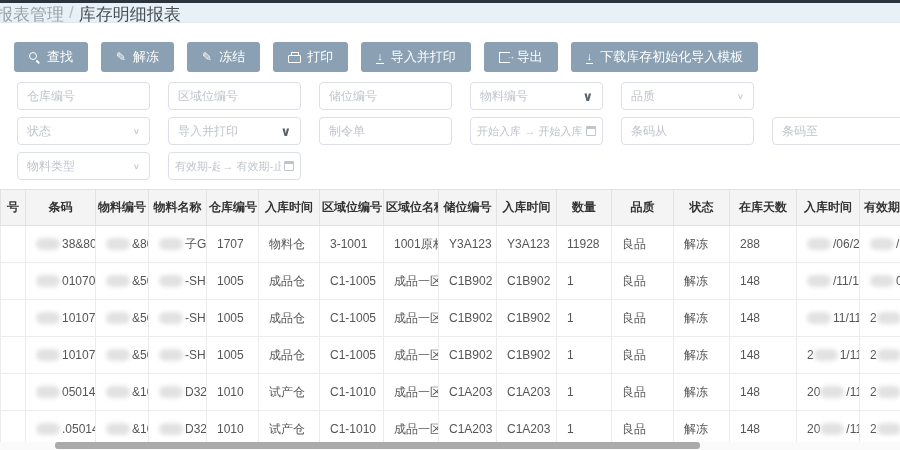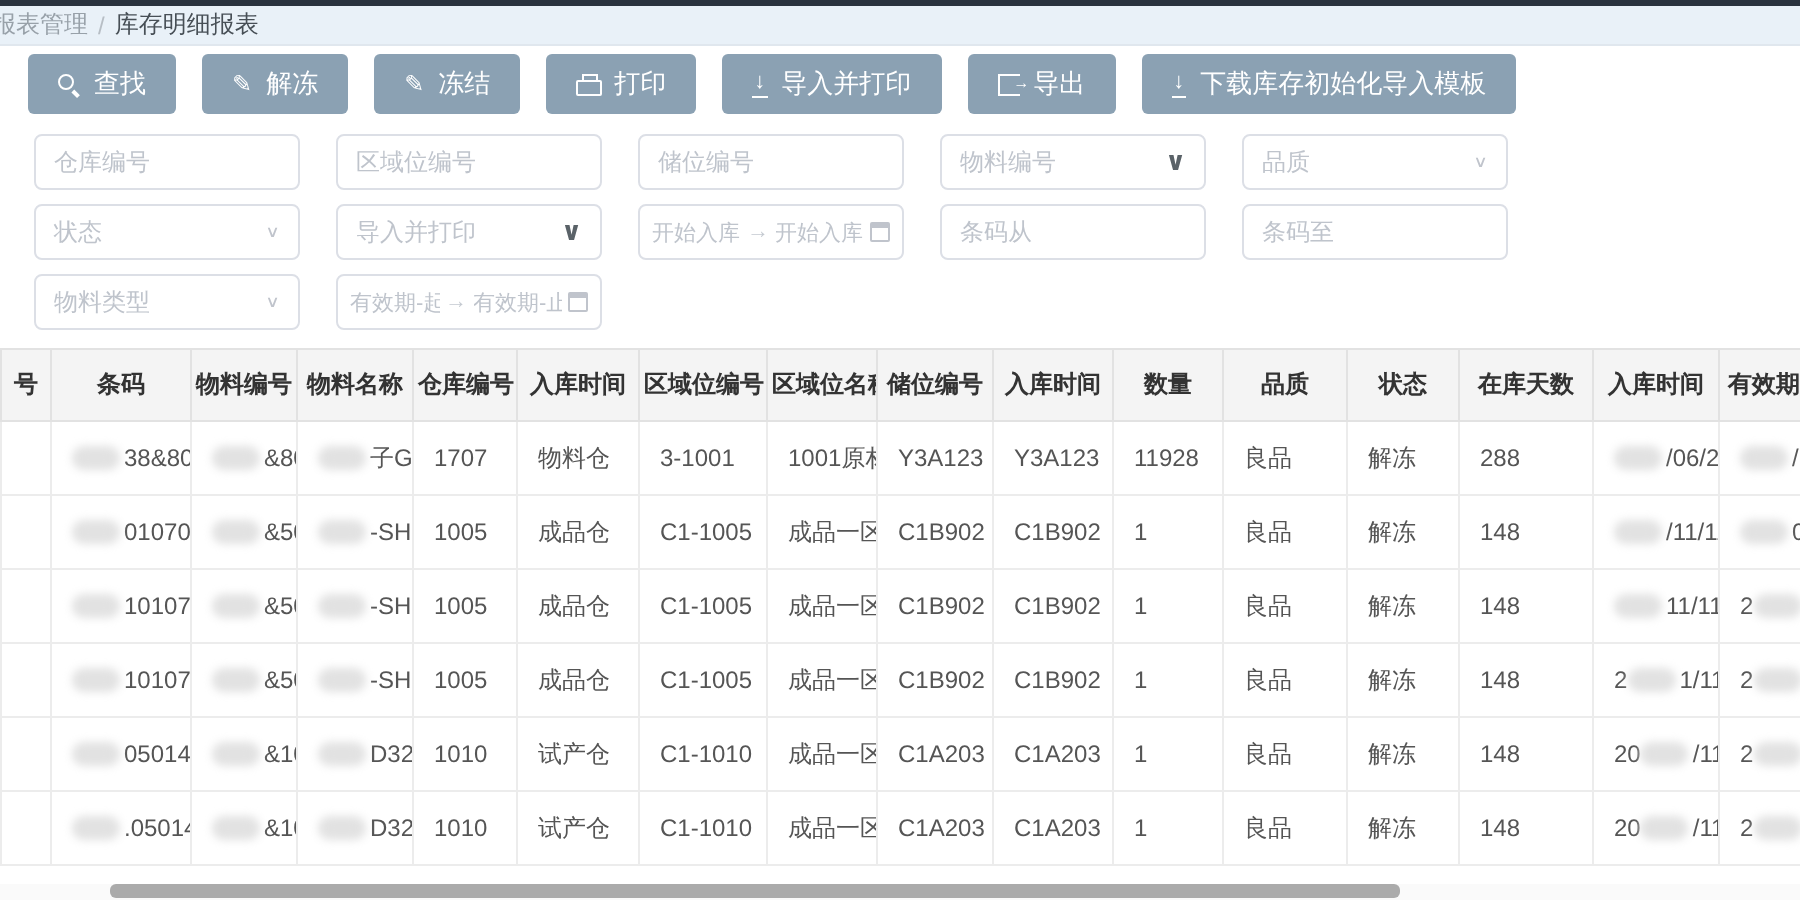--- a/index.html
+++ b/index.html
@@ -5,27 +5,27 @@
   * { box-sizing: border-box; }
   html,body { margin:0; padding:0; }
   body {
     width:900px; height:450px; overflow:hidden; position:relative;
     background:#fff; font-family:"Liberation Sans","DejaVu Sans",sans-serif;
     font-size:12px; color:#333;
   }
   .topline { height:3px; background:#2a333e; }
   .crumbbar {
     height:20px; background:#e9f1f8; border-bottom:1px solid #e0e7ee;
-    display:flex; align-items:center; overflow:hidden; font-size:12px;
+    display:flex; align-items:flex-start; overflow:hidden; font-size:17px;
   }
   .crumb-parent { color:#98a1a9; margin-left:-4px; }
   .crumb-sep { color:#b7bec5; margin:0 5px; }
   .crumb-current { color:#474f56; }
 
-  .toolbar { display:flex; gap:13px; padding:4px 0 0 14px; }
+  .toolbar { display:flex; gap:13px; padding:19px 0 0 14px; }
   .btn {
     height:30px; background:#8ba1b3; color:#fff; border:none; border-radius:3px;
     display:inline-flex; align-items:center; gap:7px; padding:0 15px;
     font-size:13px; cursor:pointer; font-family:inherit; white-space:nowrap;
   }
   .ticon { display:inline-flex; align-items:center; justify-content:center; line-height:1; color:#fff; }
   .search-icon { width:11px; height:11px; position:relative; }
   .search-icon::before { content:""; width:6px; height:6px; border:1.5px solid #fff; border-radius:50%; position:absolute; top:0; left:0; }
   .search-icon::after  { content:""; width:4px; height:1.5px; background:#fff; position:absolute; bottom:0; right:0; transform:rotate(45deg); }
   .pencil-icon { font-size:12px; transform:rotate(0deg); }
@@ -137,20 +137,23 @@
       </div>
     </div>
     <div class="f-row">
       <div class="f-box f-select">
         <span>状态</span>
         <span class="chev">∨</span>
       </div>
       <div class="f-box f-select">
         <span>导入并打印</span>
         <span class="chev bold">∨</span>
+      </div>
+      <div class="f-box">
+        <input class="f-input" placeholder="制令单" style="">
       </div>
       <div class="f-box f-dater">
         <span class="seg">开始入库...</span>
         <span class="range-arrow">→</span>
         <span class="seg">开始入库...</span>
         <span class="cal-icon"></span>
       </div>
       <div class="f-box">
         <input class="f-input" placeholder="条码从" style="">
       </div>

